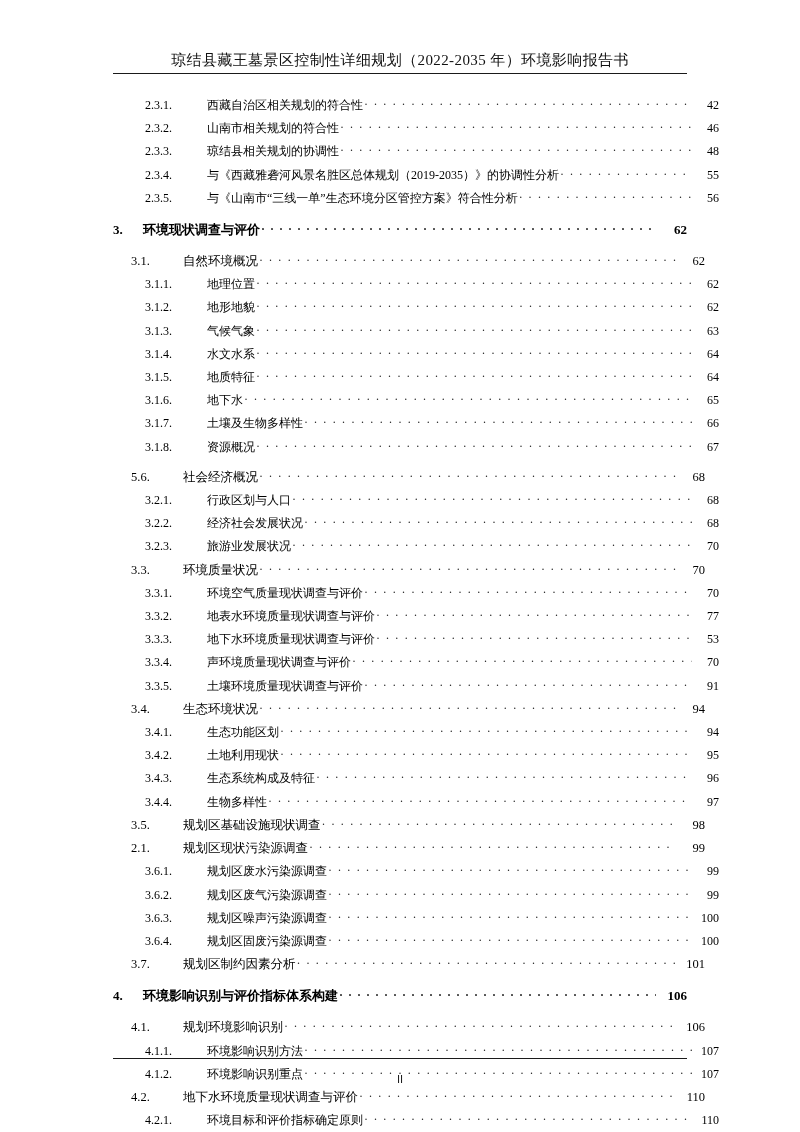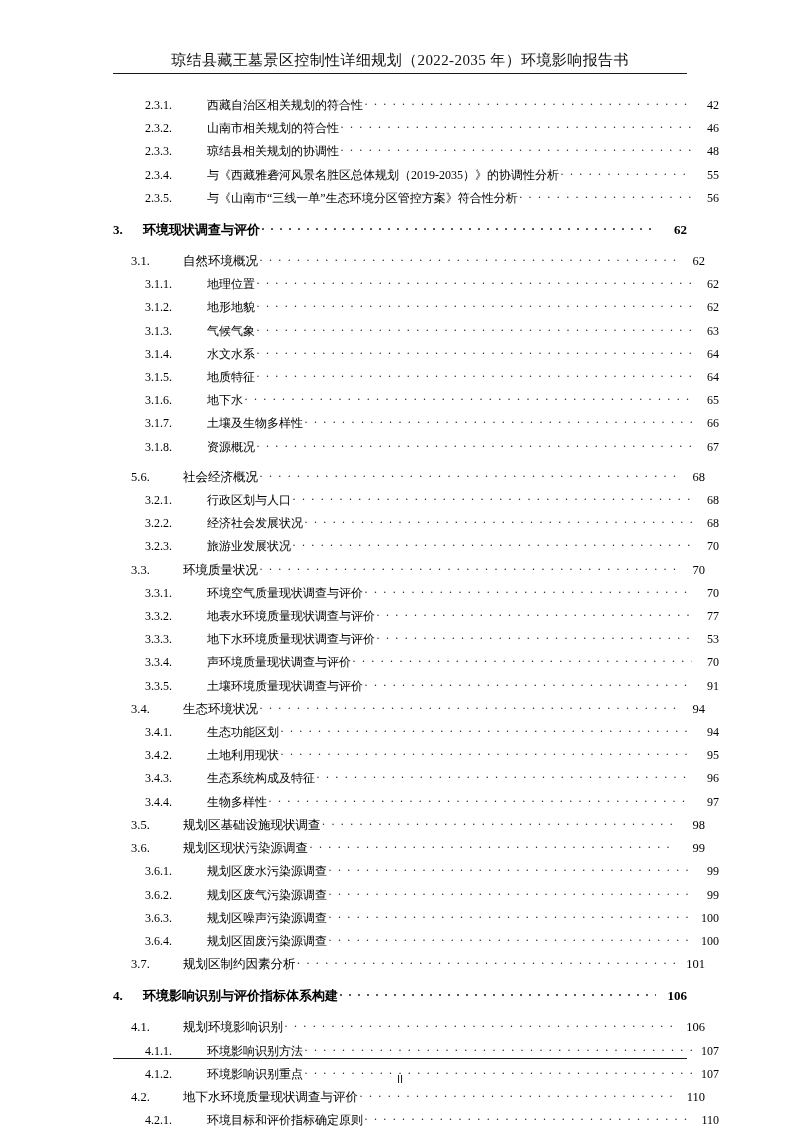--- a/index.html
+++ b/index.html
@@ -333,21 +333,21 @@
         <span class="leader">· · · · · · · · · · · · · · · · · · · · · · · · · · · · · · · · · · · · · · · · · · · · · · · · · · · · · · · · · · · · · · · · · · · · · · · · · · · · · · · · · · · · · · · · · · · · · · · · · · · · · · · · · · · · · · · · · · · · · · · · · · · · · · · · · · · · · · · · · · · · · · · · · · · · · · · · · · · · · · · · · · · · · · · · · </span>
         <span class="pg">97</span>
       </div>
       <div class="toc-row lvl2">
         <span class="num">3.5.</span>
         <span class="ttl">规划区基础设施现状调查</span>
         <span class="leader">· · · · · · · · · · · · · · · · · · · · · · · · · · · · · · · · · · · · · · · · · · · · · · · · · · · · · · · · · · · · · · · · · · · · · · · · · · · · · · · · · · · · · · · · · · · · · · · · · · · · · · · · · · · · · · · · · · · · · · · · · · · · · · · · · · · · · · · · · · · · · · · · · · · · · · · · · · · · · · · · · · · · · · · · · </span>
         <span class="pg">98</span>
       </div>
       <div class="toc-row lvl2">
-        <span class="num">3.6.</span>
+        <span class="num">2.1.</span>
         <span class="ttl">规划区现状污染源调查</span>
         <span class="leader">· · · · · · · · · · · · · · · · · · · · · · · · · · · · · · · · · · · · · · · · · · · · · · · · · · · · · · · · · · · · · · · · · · · · · · · · · · · · · · · · · · · · · · · · · · · · · · · · · · · · · · · · · · · · · · · · · · · · · · · · · · · · · · · · · · · · · · · · · · · · · · · · · · · · · · · · · · · · · · · · · · · · · · · · · </span>
         <span class="pg">99</span>
       </div>
       <div class="toc-row lvl3">
         <span class="num">3.6.1.</span>
         <span class="ttl">规划区废水污染源调查</span>
         <span class="leader">· · · · · · · · · · · · · · · · · · · · · · · · · · · · · · · · · · · · · · · · · · · · · · · · · · · · · · · · · · · · · · · · · · · · · · · · · · · · · · · · · · · · · · · · · · · · · · · · · · · · · · · · · · · · · · · · · · · · · · · · · · · · · · · · · · · · · · · · · · · · · · · · · · · · · · · · · · · · · · · · · · · · · · · · · </span>
         <span class="pg">99</span>
       </div>

